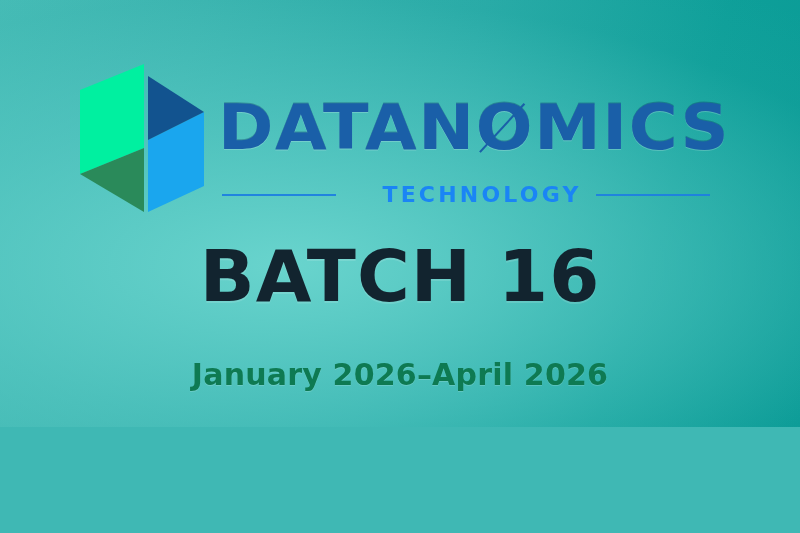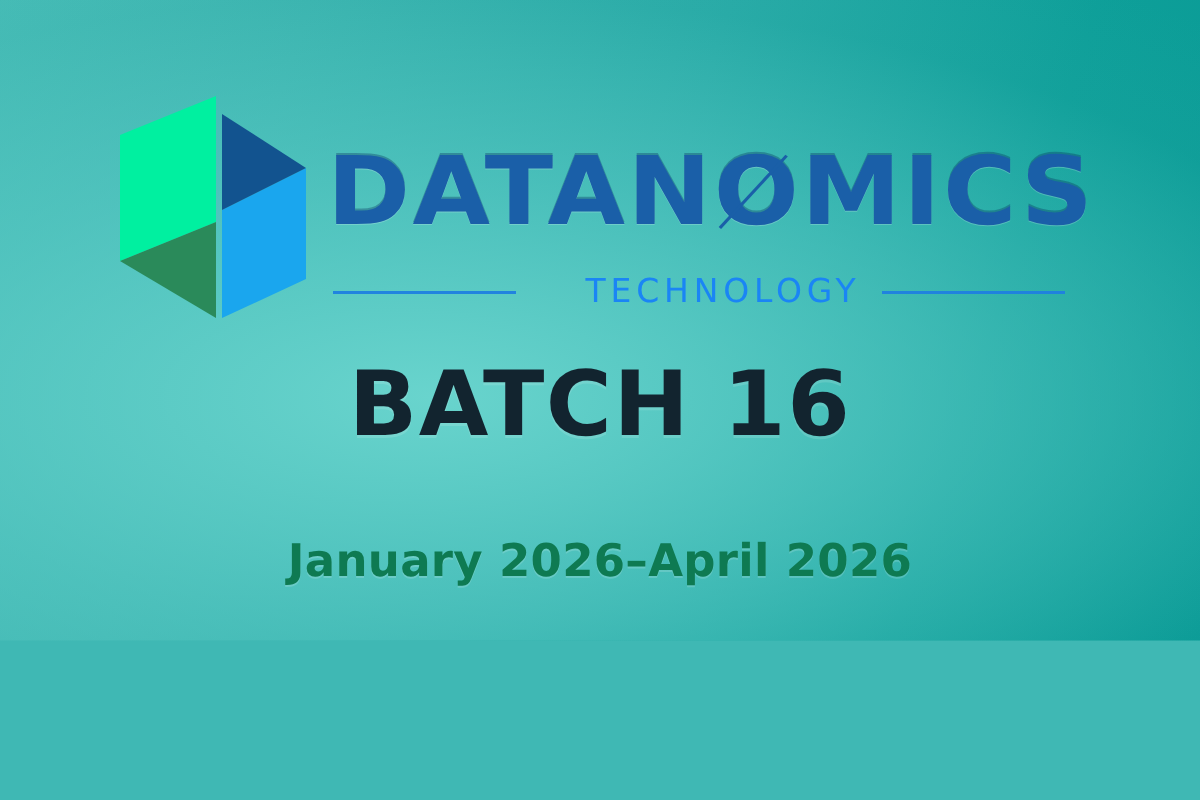--- a/index.html
+++ b/index.html
@@ -68,38 +68,38 @@
   .rule{
     height:2px;
     background:#1f7fe0;
     flex:1 1 auto;
     opacity:0.95;
   }
   #rule-left{max-width:152px;}
   #rule-right{max-width:160px;}
   #tech-label{
     font-family:"DejaVu Sans", sans-serif;
-    font-weight:400;
+    font-weight:700;
     font-size:22px;
     letter-spacing:3.2px;
     color:#1a85f5;
     white-space:nowrap;
     flex:0 0 auto;
     margin-left:32px;
   }
 
   
   #headline{
     position:absolute;
     left:0;top:240px;
     width:800px;
     text-align:center;
     font-family:"DejaVu Sans", sans-serif;
     font-weight:700;
-    font-size:60px;
+    font-size:72px;
     line-height:1;
     letter-spacing:1px;
     color:#12242f;
     text-shadow:0 2px 0 rgba(255,255,255,0.13);
   }
 
   
   #subtitle{
     position:absolute;
     left:0;top:360px;

